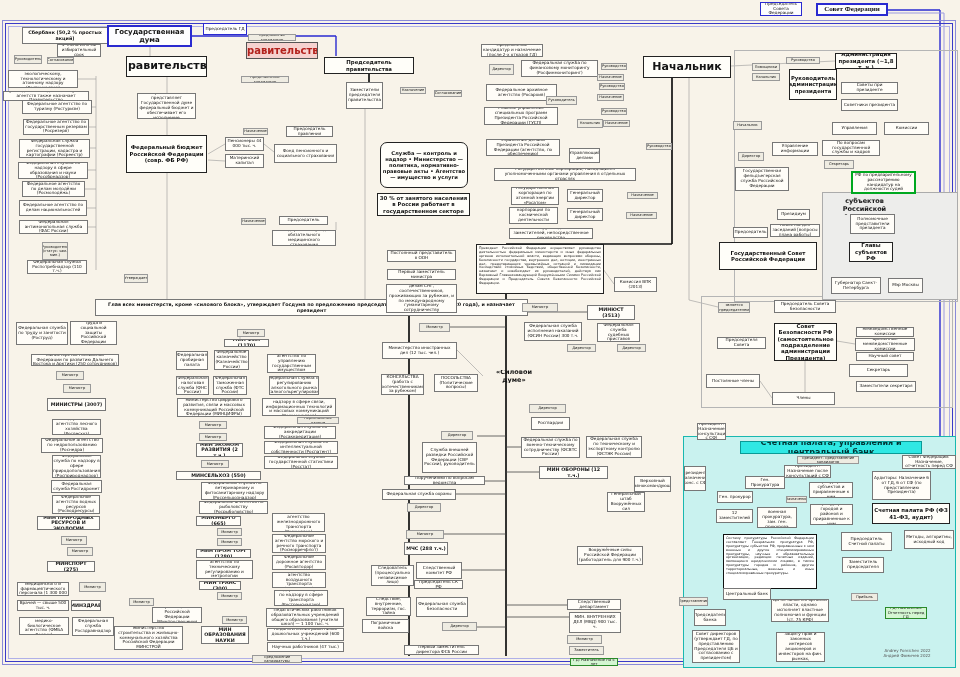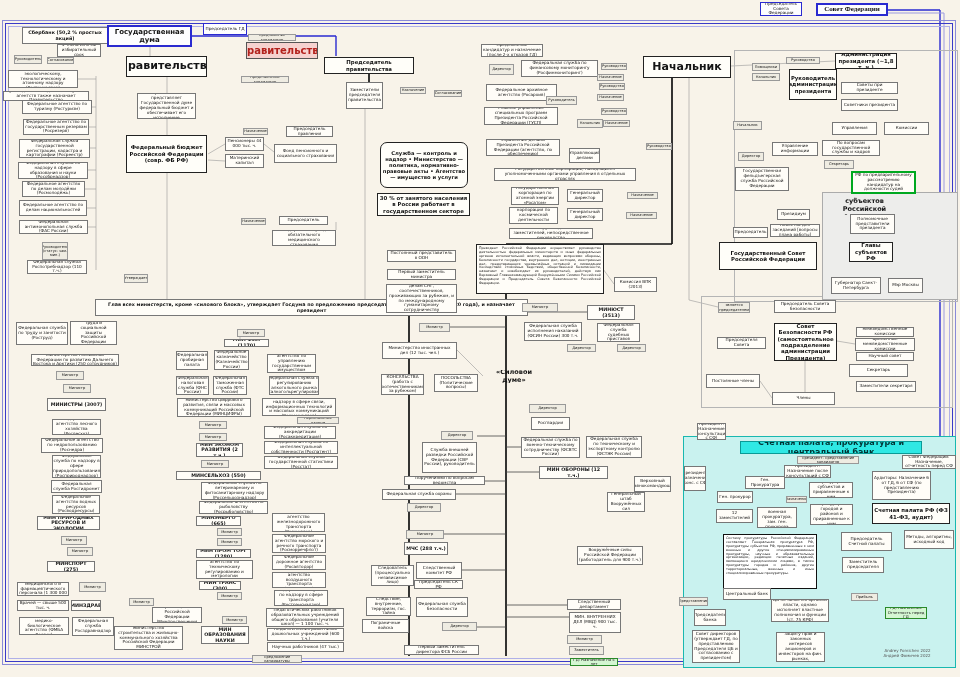--- a/index.html
+++ b/index.html
@@ -307,21 +307,21 @@
       <div class="node b" style="left: 774px; top: 323px; width: 63px; height: 38px;">Совет Безопасности РФ (самостоятельное подразделение администрации Президента)</div>
       <div class="node " style="left: 717px; top: 337px; width: 49px; height: 12px;">Заместитель Председателя Совета Безопасности</div>
       <div class="node " style="left: 856px; top: 327px; width: 58px; height: 10px;">Межведомственные комиссии</div>
       <div class="node " style="left: 855px; top: 338px; width: 60px; height: 13px;">Временные межведомственные комиссии</div>
       <div class="node " style="left: 856px; top: 352px; width: 58px; height: 9px;">Научный совет</div>
       <div class="node " style="left: 849px; top: 364px; width: 59px; height: 13px;">Секретарь</div>
       <div class="node " style="left: 856px; top: 381px; width: 60px; height: 11px;">Заместители секретаря</div>
       <div class="node " style="left: 706px; top: 374px; width: 54px; height: 14px;">Постоянные члены</div>
       <div class="node " style="left: 772px; top: 392px; width: 63px; height: 13px;">Члены</div>
       <div class="node " style="left: 697px; top: 423px; width: 29px; height: 17px;">Президент: Назначение (консультации с СФ)</div>
-      <div class="node cyT" style="left: 740px; top: 441px; width: 182px; height: 13px;">Счетная палата, прокуратура и центральный банк</div>
+      <div class="node cyT" style="left: 740px; top: 441px; width: 182px; height: 13px;">Счетная палата, управления и центральный банк</div>
       <div class="node lab" style="left: 797px; top: 456px; width: 62px; height: 8px;">Президент: Представление кандидатур</div>
       <div class="node " style="left: 784px; top: 465px; width: 47px; height: 13px;">Президент: Назначение после консультаций с СФ</div>
       <div class="node " style="left: 902px; top: 455px; width: 54px; height: 14px;">Совет Федерации: Назначение, отчетность перед СФ</div>
       <div class="node " style="left: 684px; top: 466px; width: 22px; height: 25px;">Президент: Назначение (конс. с СФ)</div>
       <div class="node " style="left: 745px; top: 476px; width: 40px; height: 13px;">Ген. Прокуратура</div>
       <div class="node " style="left: 717px; top: 491px; width: 36px; height: 12px;">Ген. прокурор</div>
       <div class="node " style="left: 716px; top: 509px; width: 37px; height: 14px;">12 заместителей</div>
       <div class="node " style="left: 757px; top: 507px; width: 40px; height: 21px;">Главная военная прокуратура, зам. ген. прокурора</div>
       <div class="node lab" style="left: 786px; top: 496px; width: 21px; height: 7px;">Назначение</div>
       <div class="node " style="left: 809px; top: 482px; width: 44px; height: 16px;">Прокуроры субъектов и приравненные к ним</div>

